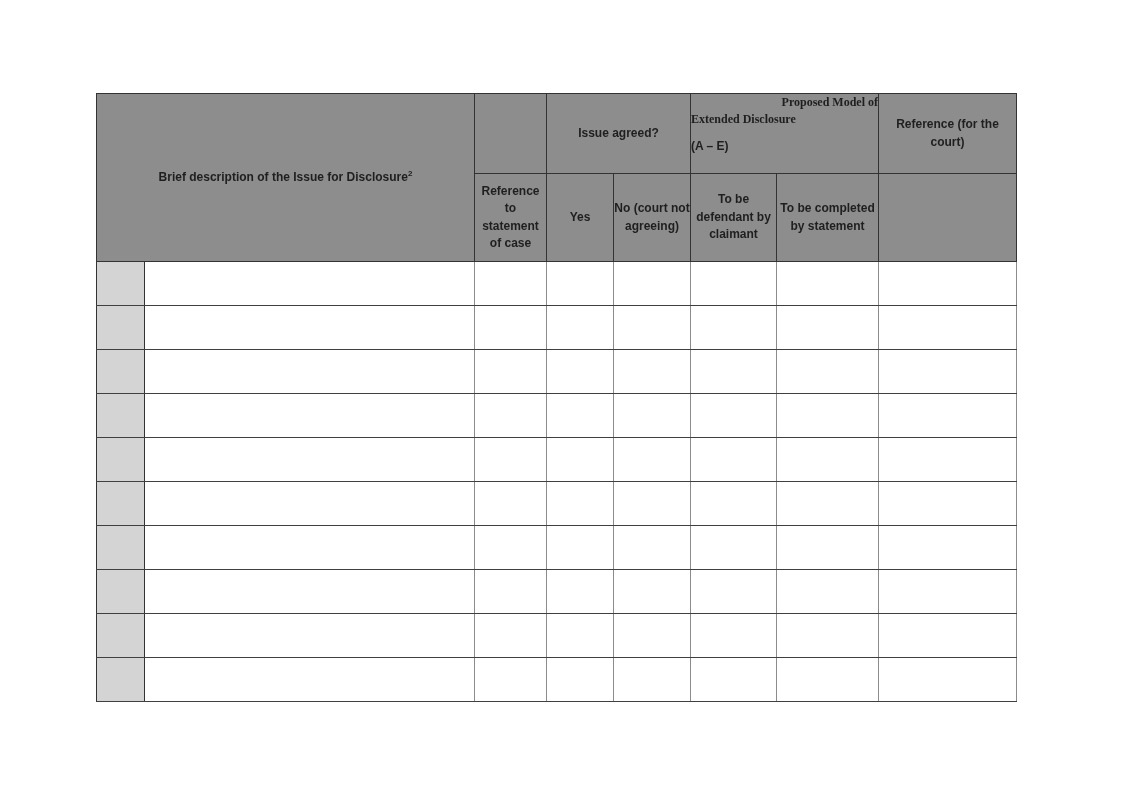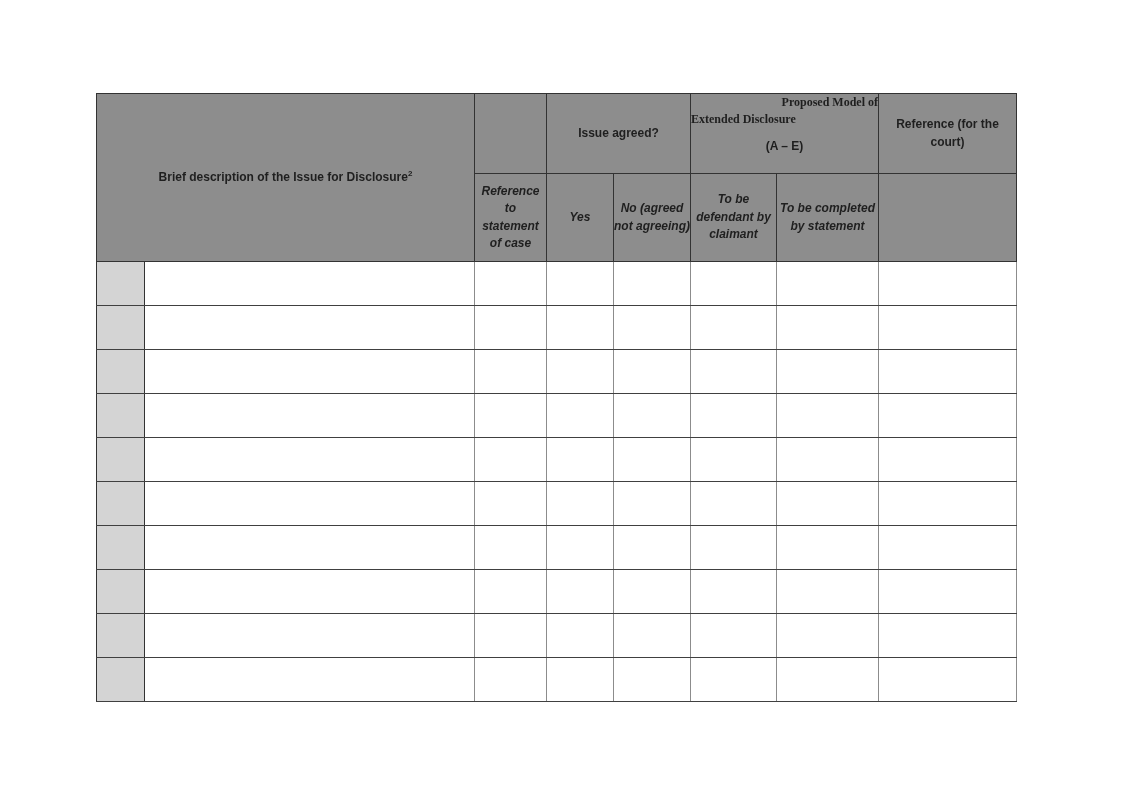--- a/index.html
+++ b/index.html
@@ -44,29 +44,29 @@
     color: var(--header-text);
     border: 1px solid var(--header-border);
     font-weight: bold;
     font-size: 12px;
     line-height: 1.45;
     text-align: center;
     vertical-align: middle;
     padding: 2px 3px;
   }
   tr.hdr-row-1 { height: 80px; }
-  tr.hdr-row-2 { height: 88px; font-style: italic; }
+  tr.hdr-row-2 { height: 88px; }
   td.proposed-model-cell {
     text-align: left;
     vertical-align: top;
     padding: 10px 2px 2px 2px;
   }
   .pm-line-1 { text-align: right;  padding-left: 5px; font-family: Liberation Serif, serif; }
   .pm-line-2 { text-align: left; padding-right: 1px; font-family: Liberation Serif, serif; }
-  .pm-line-3 { text-align: center; margin-top: 9px; }
+  .pm-line-3 { margin-top: 9px; }
   sup { font-size: 8px; line-height: 0; }
   
   tbody td {
     background: #ffffff;
     height: 44px;
     border-top: 1px solid var(--grid-h);
     border-bottom: 1px solid var(--grid-h);
     border-left: 1px solid var(--grid-v);
     border-right: 1px solid var(--grid-v);
   }
@@ -100,21 +100,21 @@
         <td colspan="2" class="proposed-model-cell">
           <div class="pm-line-1">Proposed Model of</div>
           <div class="pm-line-2">Extended Disclosure</div>
           <div class="pm-line-3">(A – E)</div>
         </td>
         <td>Reference (for the court)</td>
       </tr>
       <tr class="hdr-row-2">
         <td>Reference to statement of case</td>
         <td>Yes</td>
-        <td>No (agreed not agreeing)</td>
+        <td>No (court not agreeing)</td>
         <td>To be defendant by claimant</td>
         <td>To be completed by statement</td>
         <td></td>
       </tr>
     </thead>
     <tbody>
   <tr>
     <td class="row-label"></td>
     <td></td>
     <td></td>

